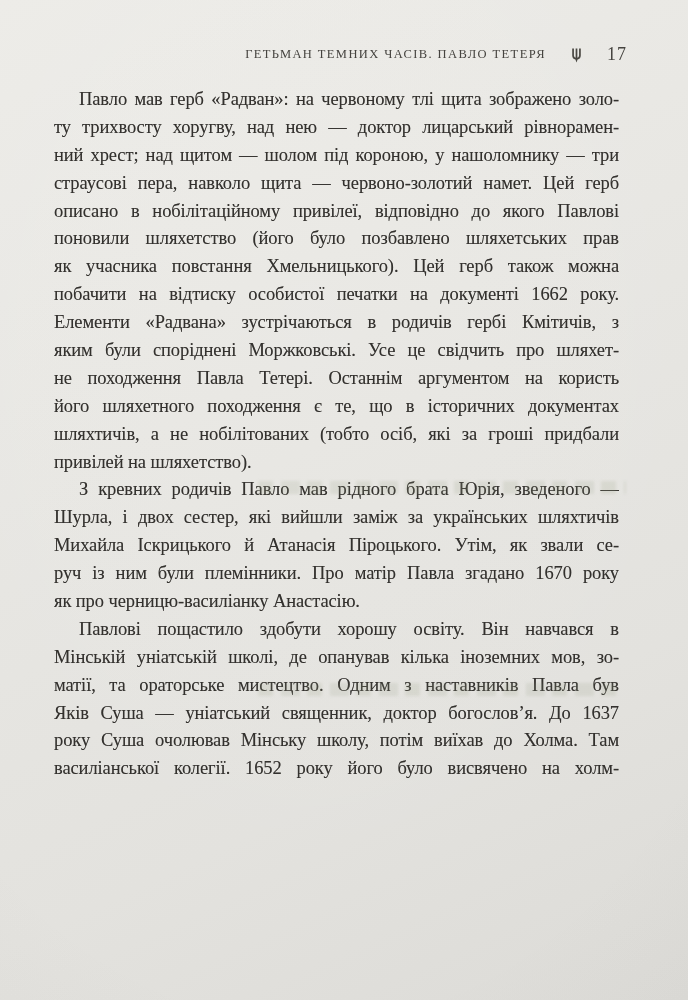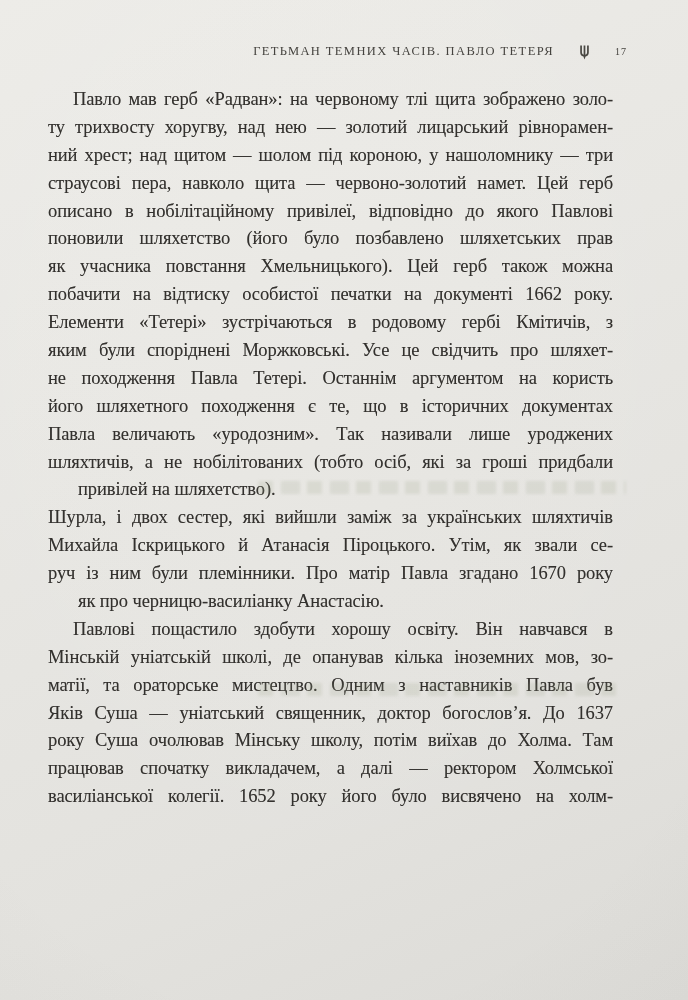--- a/index.html
+++ b/index.html
@@ -15,35 +15,35 @@
     position: absolute; inset: 0; pointer-events: none;
     background: radial-gradient(ellipse 130% 125% at 45% 32%, rgba(255,255,255,0.06) 0%, rgba(0,0,0,0) 55%, rgba(80,80,75,0.07) 100%);
   }
   .running-header {
     position: absolute; top: 44px; left: 62px; width: 565px;
     display: flex; justify-content: flex-end; align-items: center; gap: 25px;
     font-size: 12.5px; letter-spacing: 1.4px; color: #45433f;
     white-space: nowrap;
   }
   .running-header .title { font-weight: normal; }
-  .running-header .pagenum { font-size: 10px; letter-spacing: 1px; }
+  .running-header .pagenum { font-size: 18px; letter-spacing: 1px; }
   .ornament { display: inline-block; line-height: 0; transform: translateY(1px); }
   .body-text {
-    position: absolute; top: 86px; left: 48px; width: 565px;
+    position: absolute; top: 86px; left: 54px; width: 565px;
     color: #33312e; font-size: 18.5px; line-height: 27.9px;
     letter-spacing: -0.1px;
     text-shadow: 0 0 0.6px rgba(51,49,46,0.35);
   }
   .line {
     height: 27.9px; overflow: hidden;
     text-align: justify; text-align-last: justify;
     white-space: nowrap;
   }
   .line.first { text-indent: 25px; }
-  .line.lastline { text-align-last: left; white-space: normal; margin-left: 30px; }
+  .line.lastline { text-align-last: left; white-space: normal; }
   .smudge {
     position: absolute; height: 13px; pointer-events: none;
     filter: blur(1.6px); opacity: 0.55;
     background: repeating-linear-gradient(90deg,
       rgba(158,164,138,0.35) 0px, rgba(158,164,138,0.35) 15px,
       rgba(0,0,0,0) 15px, rgba(0,0,0,0) 23px,
       rgba(148,156,132,0.30) 23px, rgba(148,156,132,0.30) 42px,
       rgba(0,0,0,0) 42px, rgba(0,0,0,0) 49px);
   }
   .smudge-1 { left: 258px; top: 481px; width: 368px; }
@@ -61,47 +61,46 @@
       <svg width="11" height="15" viewBox="0 0 10 14">
         <path d="M1 0.5 V7 a4 4 0 0 0 3 3.8 L5 13.5 6 10.8 A4 4 0 0 0 9 7 V0.5 H7.4 V7 A2.4 2.4 0 0 1 5.8 9.2 V0.5 H4.2 V9.2 A2.4 2.4 0 0 1 2.6 7 V0.5 Z" fill="#4a4843"></path>
       </svg>
     </span>
     <span class="pagenum">17</span>
   </div>
 
   <div class="body-text">
     <div>
       <div class="line first">Павло мав герб «Радван»: на червоному тлі щита зображено золо-</div>
-      <div class="line">ту трихвосту хоругву, над нею — золотий лицарський рівнорамен-</div>
+      <div class="line">ту трихвосту хоругву, над нею — доктор лицарський рівнорамен-</div>
       <div class="line">ний хрест; над щитом — шолом під короною, у нашоломнику — три</div>
       <div class="line">страусові пера, навколо щита — червоно-золотий намет. Цей герб</div>
       <div class="line">описано в нобілітаційному привілеї, відповідно до якого Павлові</div>
       <div class="line">поновили шляхетство (його було позбавлено шляхетських прав</div>
       <div class="line">як учасника повстання Хмельницького). Цей герб також можна</div>
       <div class="line">побачити на відтиску особистої печатки на документі 1662 року.</div>
-      <div class="line">Елементи «Тетері» зустрічаються в родовому гербі Кмітичів, з</div>
+      <div class="line">Елементи «Радвана» зустрічаються в родичів гербі Кмітичів, з</div>
       <div class="line">яким були споріднені Моржковські. Усе це свідчить про шляхет-</div>
       <div class="line">не походження Павла Тетері. Останнім аргументом на користь</div>
       <div class="line">його шляхетного походження є те, що в історичних документах</div>
-      <div class="line">Павла величають «уродозним». Так називали лише уроджених</div>
       <div class="line">шляхтичів, а не нобілітованих (тобто осіб, які за гроші придбали</div>
       <div class="line lastline">привілей на шляхетство).</div>
     </div>
     <div>
+      <div class="line first">З кревних родичів Павло мав рідного брата Юрія, зведеного —</div>
       <div class="line">Шурла, і двох сестер, які вийшли заміж за українських шляхтичів</div>
       <div class="line">Михайла Іскрицького й Атанасія Піроцького. Утім, як звали се-</div>
       <div class="line">руч із ним були племінники. Про матір Павла згадано 1670 року</div>
       <div class="line lastline">як про черницю-василіанку Анастасію.</div>
     </div>
     <div>
       <div class="line first">Павлові пощастило здобути хорошу освіту. Він навчався в</div>
       <div class="line">Мінській уніатській школі, де опанував кілька іноземних мов, зо-</div>
       <div class="line">матії, та ораторське мистецтво. Одним з наставників Павла був</div>
       <div class="line">Яків Суша — уніатський священник, доктор богослов’я. До 1637</div>
       <div class="line">року Суша очолював Мінську школу, потім виїхав до Холма. Там</div>
-      <div class="line">працював спочатку викладачем, а далі — ректором Холмської</div>
       <div class="line">василіанської колегії. 1652 року його було висвячено на холм-</div>
     </div>
   </div>
 
   <div class="smudge smudge-1"></div>
   <div class="smudge smudge-2"></div>
 </div>
 
 </body></html>

